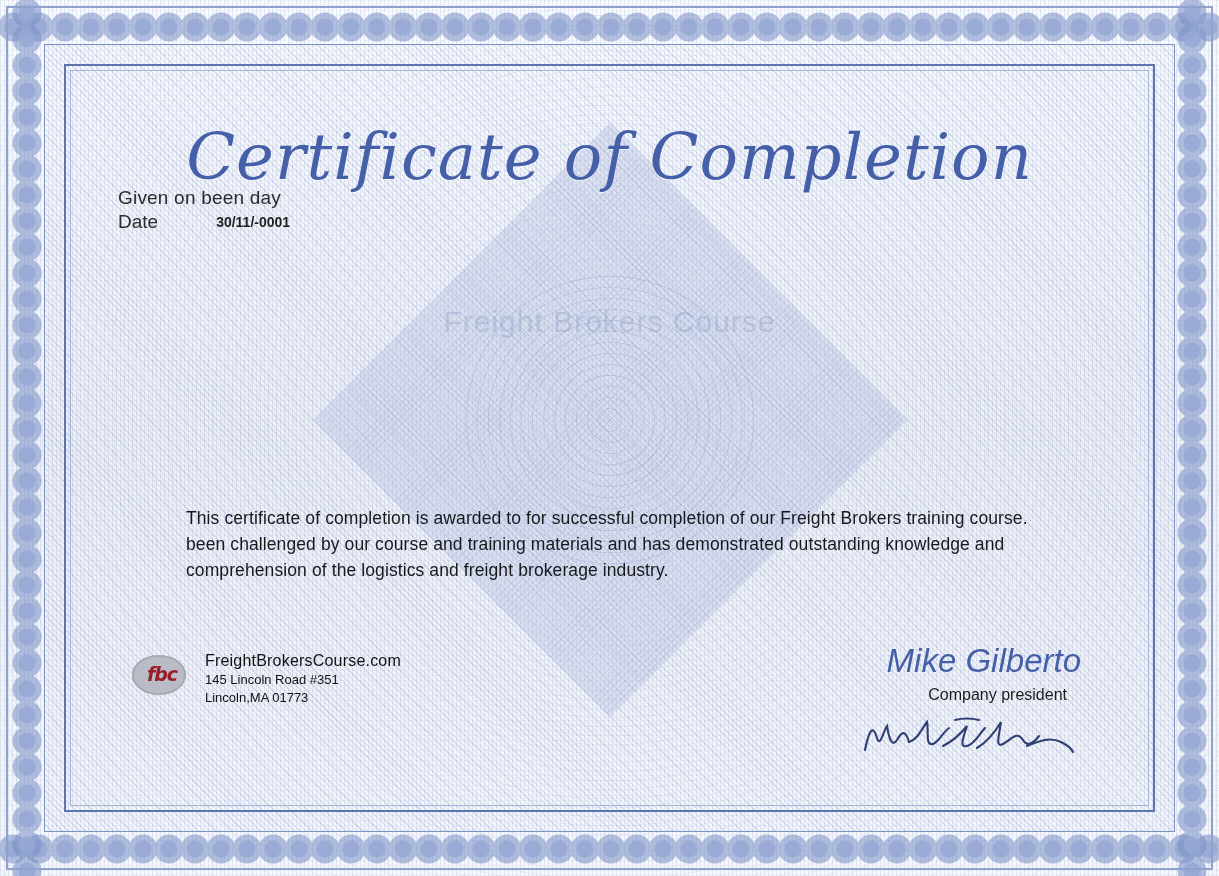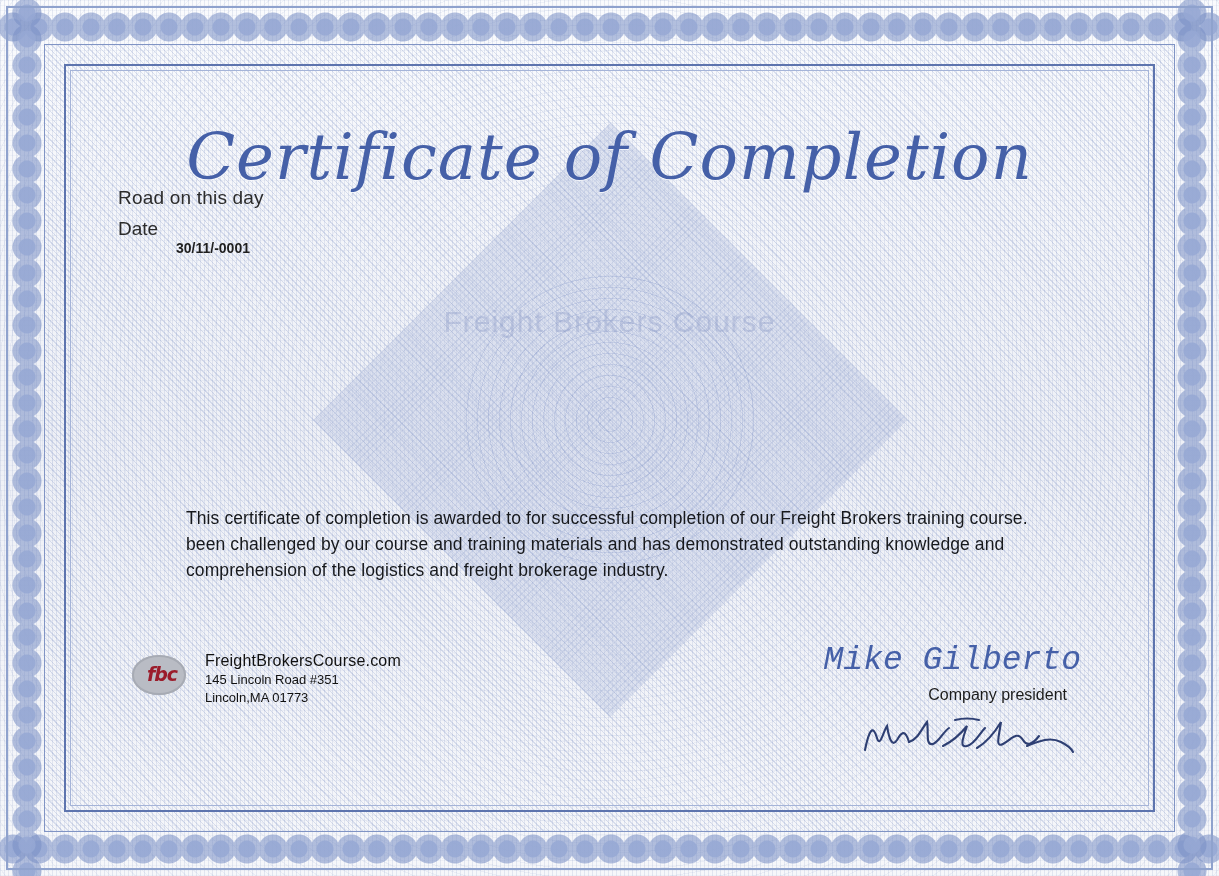--- a/index.html
+++ b/index.html
@@ -168,23 +168,22 @@
     top: 187px;
     color: #2b2b2b;
   }
   .given-line {
     font-size: 19px;
     letter-spacing: 0.2px;
     font-family: "Liberation Sans", sans-serif;
   }
   .date-row {
     display: flex;
-    align-items: flex-start;
-    margin-top: 9px;
-    flex-direction: column;
+    align-items: center;
+    margin-top: 2px;
   }
   .date-label { font-size: 19px; }
   .date-value {
     font-size: 14px;
     margin-left: 58px;
     color: #1f1f1f;
     font-weight: bold;
   }
 
   .recipient {
@@ -251,21 +250,21 @@
   .company-addr {
     font-size: 13px;
     line-height: 16px;
     margin-top: 2px;
   }
 
   .signature-name {
     position: absolute;
     right: 138px;
     top: 642px;
-    font-family: Liberation Mono, monospace;
+    font-family: Liberation Sans, sans-serif;
     font-style: italic;
     font-size: 33px;
     color: #4560a8;
   }
   .signature-role {
     position: absolute;
     right: 152px;
     top: 686px;
     font-size: 16px;
     color: #1b1b1b;
@@ -298,21 +297,21 @@
 
   <div class="rosette"></div>
   <div class="rosette-rings"></div>
   <div class="watermark-text">Freight Brokers Course</div>
 
   <div class="content">
 
     <div class="title">Certificate of Completion</div>
 
     <div class="given-block">
-      <div class="given-line">Road on this day</div>
+      <div class="given-line">Given on been day</div>
       <div class="date-row">
         <span class="date-label">Date</span>
         <span class="date-value">30/11/-0001</span>
       </div>
     </div>
 
 
     <div class="body-text">This certificate of completion is awarded to  for successful completion of our  Freight Brokers training course.  been challenged by our course and training materials and has demonstrated outstanding knowledge and comprehension of the logistics and freight brokerage industry.</div>
 
     <div class="logo-wrap">

